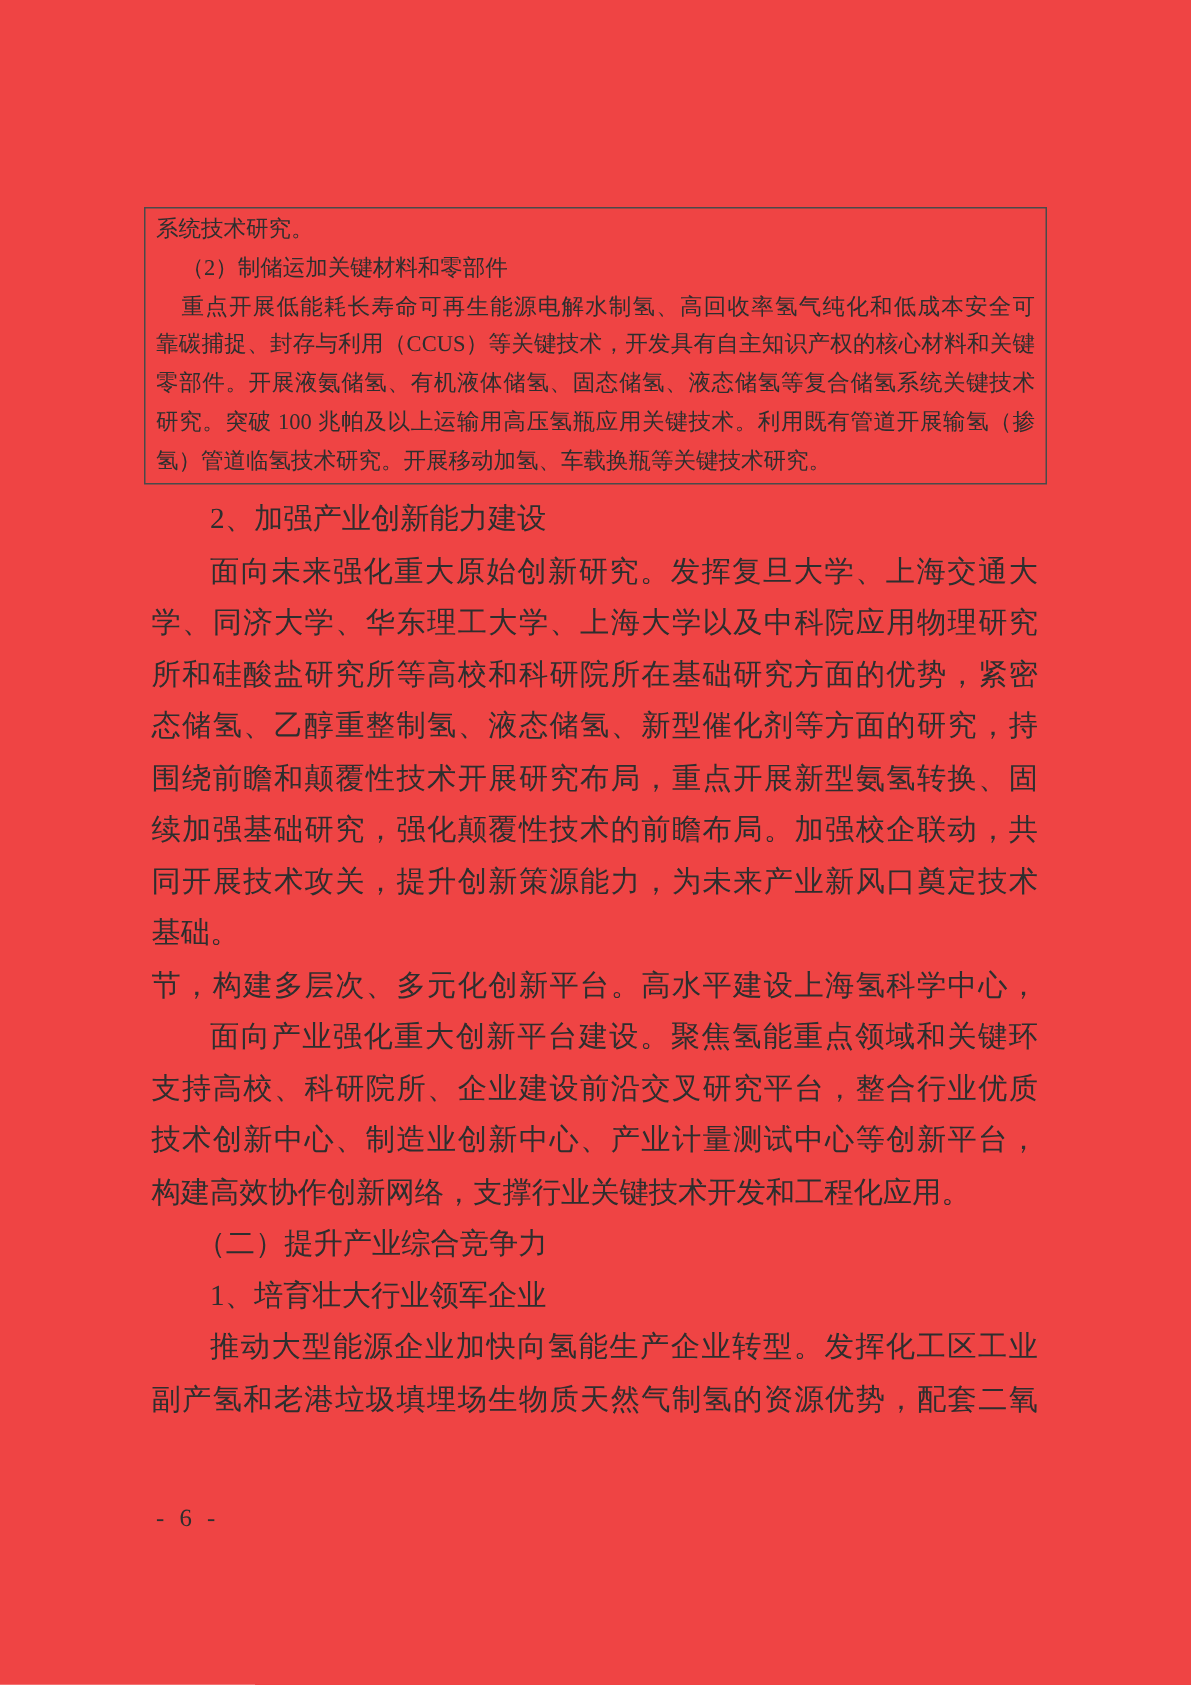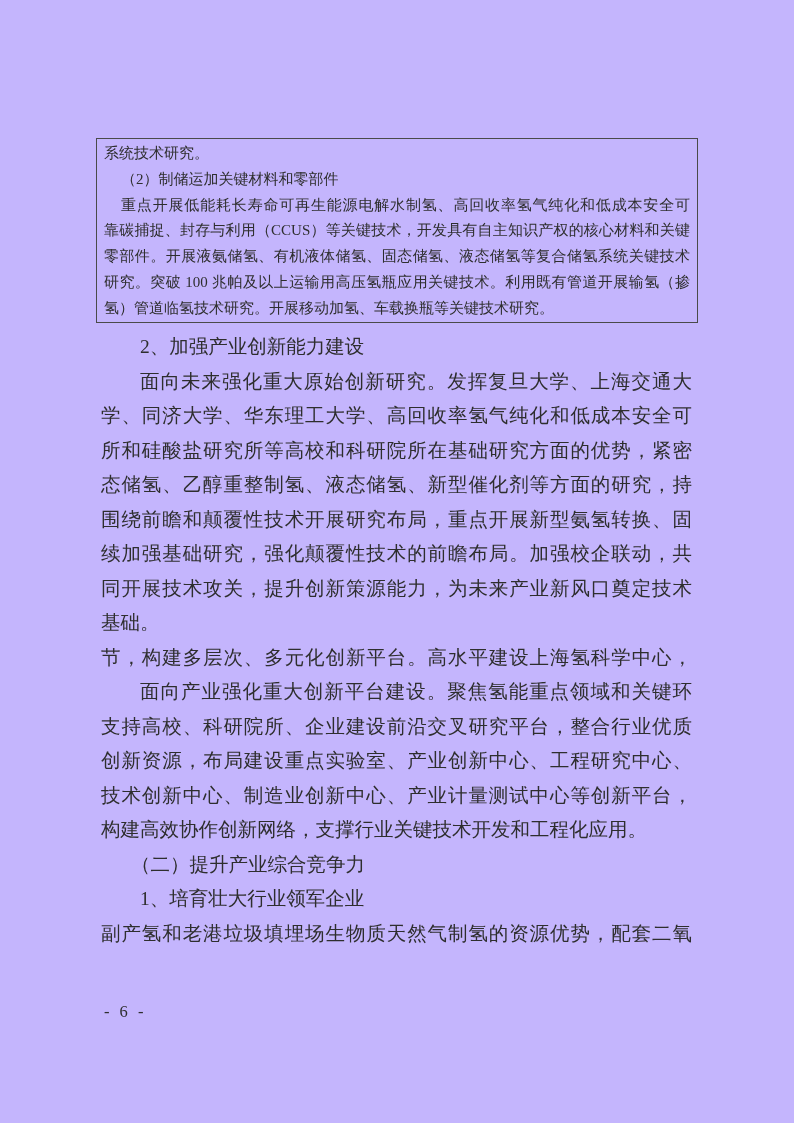--- a/index.html
+++ b/index.html
@@ -1,20 +1,20 @@
 <!DOCTYPE html>
 <html><head>
 <meta charset="utf-8">
 <style>
   html, body { margin: 0; padding: 0; }
   .page {
     position: relative;
     width: 794px;
     height: 1123px;
-    background: #c4b5fd;
+    background: #ef4444;
     overflow: hidden;
     font-family: "Liberation Serif", "DejaVu Serif", serif;
     color: #2e2e2e;
   }
   
   .note-box {
     position: absolute;
     left: 96px;
     top: 138px;
     width: 602px;
@@ -70,33 +70,33 @@
     <div class="nline nind jl">重点开展低能耗长寿命可再生能源电解水制氢、高回收率氢气纯化和低成本安全可</div>
     <div class="nline jl">靠碳捕捉、封存与利用（CCUS）等关键技术，开发具有自主知识产权的核心材料和关键</div>
     <div class="nline jl">零部件。开展液氨储氢、有机液体储氢、固态储氢、液态储氢等复合储氢系统关键技术</div>
     <div class="nline jl">研究。突破 100 兆帕及以上运输用高压氢瓶应用关键技术。利用既有管道开展输氢（掺</div>
     <div class="nline">氢）管道临氢技术研究。开展移动加氢、车载换瓶等关键技术研究。</div>
   </div>
 
   <div class="body-text">
     <div class="bline hd ind2">2、加强产业创新能力建设</div>
     <div class="bline ind2 jl">面向未来强化重大原始创新研究。发挥复旦大学、上海交通大</div>
-    <div class="bline jl">学、同济大学、华东理工大学、高回收率氢气纯化和低成本安全可</div>
+    <div class="bline jl">学、同济大学、华东理工大学、上海大学以及中科院应用物理研究</div>
     <div class="bline jl">所和硅酸盐研究所等高校和科研院所在基础研究方面的优势，紧密</div>
     <div class="bline jl">态储氢、乙醇重整制氢、液态储氢、新型催化剂等方面的研究，持</div>
     <div class="bline jl">围绕前瞻和颠覆性技术开展研究布局，重点开展新型氨氢转换、固</div>
     <div class="bline jl">续加强基础研究，强化颠覆性技术的前瞻布局。加强校企联动，共</div>
     <div class="bline jl">同开展技术攻关，提升创新策源能力，为未来产业新风口奠定技术</div>
     <div class="bline">基础。</div>
     <div class="bline jl">节，构建多层次、多元化创新平台。高水平建设上海氢科学中心，</div>
     <div class="bline ind2 jl">面向产业强化重大创新平台建设。聚焦氢能重点领域和关键环</div>
     <div class="bline jl">支持高校、科研院所、企业建设前沿交叉研究平台，整合行业优质</div>
-    <div class="bline jl">创新资源，布局建设重点实验室、产业创新中心、工程研究中心、</div>
     <div class="bline jl">技术创新中心、制造业创新中心、产业计量测试中心等创新平台，</div>
     <div class="bline">构建高效协作创新网络，支撑行业关键技术开发和工程化应用。</div>
     <div class="bline hd secind">（二）提升产业综合竞争力</div>
     <div class="bline hd ind2">1、培育壮大行业领军企业</div>
+    <div class="bline ind2 jl">推动大型能源企业加快向氢能生产企业转型。发挥化工区工业</div>
     <div class="bline jl">副产氢和老港垃圾填埋场生物质天然气制氢的资源优势，配套二氧</div>
   </div>
 
   <div class="page-num">- 6 -</div>
 
 </div>
 
 </body></html>

